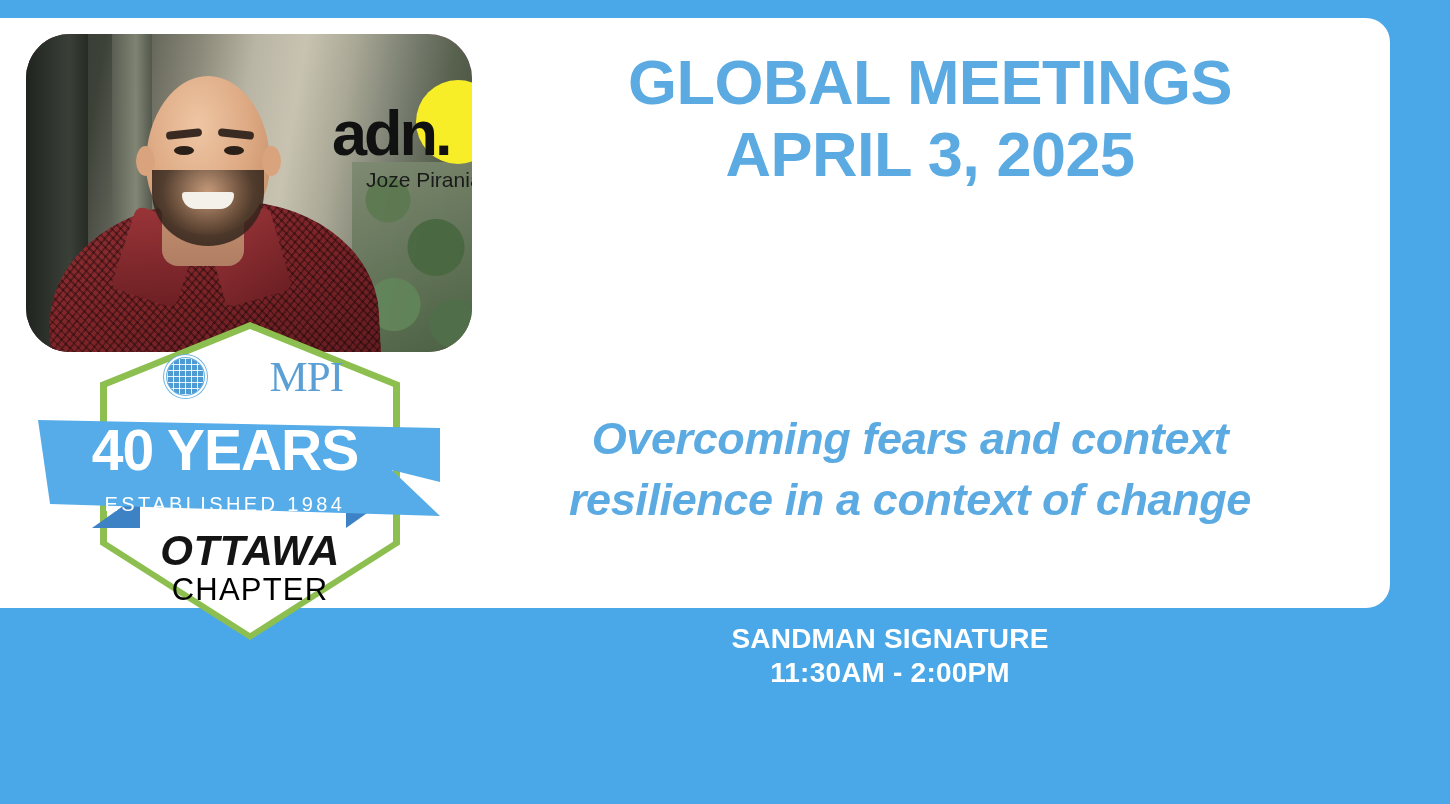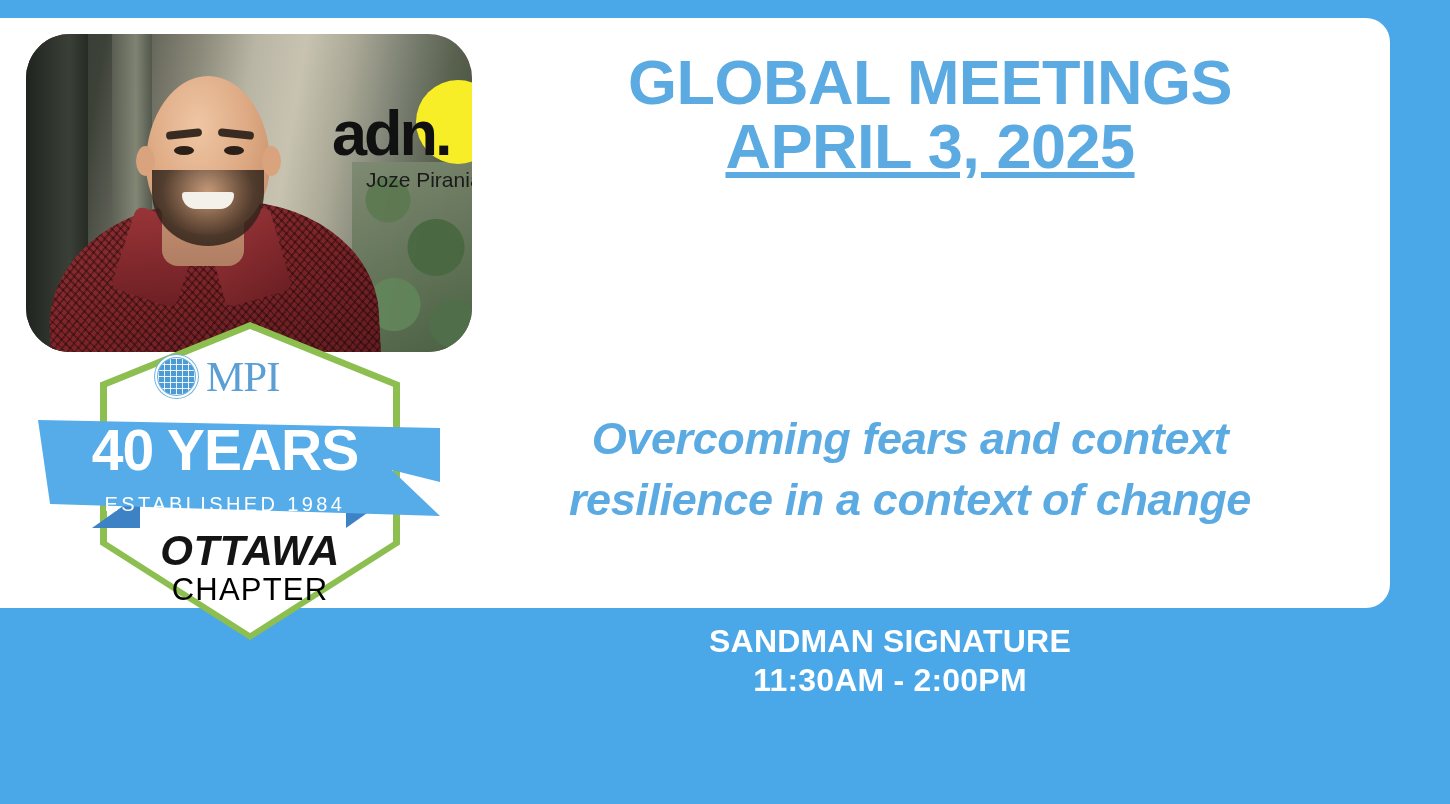--- a/index.html
+++ b/index.html
@@ -27,21 +27,21 @@
     width:860px;
     text-align:center;
   }
   .headline-line {
     font-size:63px;
     font-weight:700;
     line-height:1.02;
     letter-spacing:-0.5px;
     color:#5BAAE2;
   }
-  #headline-line-3 { margin-top:0;text-decoration:underline; }
+  #headline-line-3 { margin-top:8px; }
 
   #subtitle-block {
     position:absolute;
     left:460px; top:408px;
     width:900px;
     text-align:center;
   }
   .subtitle-line {
     font-size:45px;
     font-weight:700;
@@ -52,21 +52,21 @@
   }
 
   
   #venue-block {
     position:absolute;
     left:440px; top:622px;
     width:900px;
     text-align:center;
   }
   .venue-line {
-    font-size:32px;
+    font-size:28px;
     font-weight:700;
     line-height:1.22;
     color:#ffffff;
     letter-spacing:0.2px;
   }
 
   
   #speaker-photo {
     position:absolute;
     left:26px; top:34px;
@@ -196,23 +196,23 @@
     background:#8CBF4F;
     clip-path:polygon(50% 0%, 100% 19%, 100% 70%, 50% 100%, 0% 70%, 0% 19%);
   }
   #badge-shield-inner {
     position:absolute; left:77px; top:7px;
     width:286px; height:304px;
     background:#ffffff;
     clip-path:polygon(50% 0%, 100% 19%, 100% 70%, 50% 100%, 0% 70%, 0% 19%);
   }
   #mpi-logo-row {
-    position:absolute; left:124px; top:30px;
+    position:absolute; left:133px; top:30px;
     width:180px; height:48px;
-    display:flex; align-items:center; gap:7px;
+    display:flex; align-items:center; gap:14px;justify-content:space-between;
   }
   #mpi-globe {
     width:45px; height:45px; border-radius:50%;
     background:#6FB3E0;
     position:relative; overflow:hidden; flex:0 0 auto;
   }
   #mpi-globe::before {
     content:""; position:absolute; inset:4px; border-radius:50%;
     background:
       repeating-linear-gradient(0deg, rgba(255,255,255,.85) 0 1px, transparent 1px 6px),

